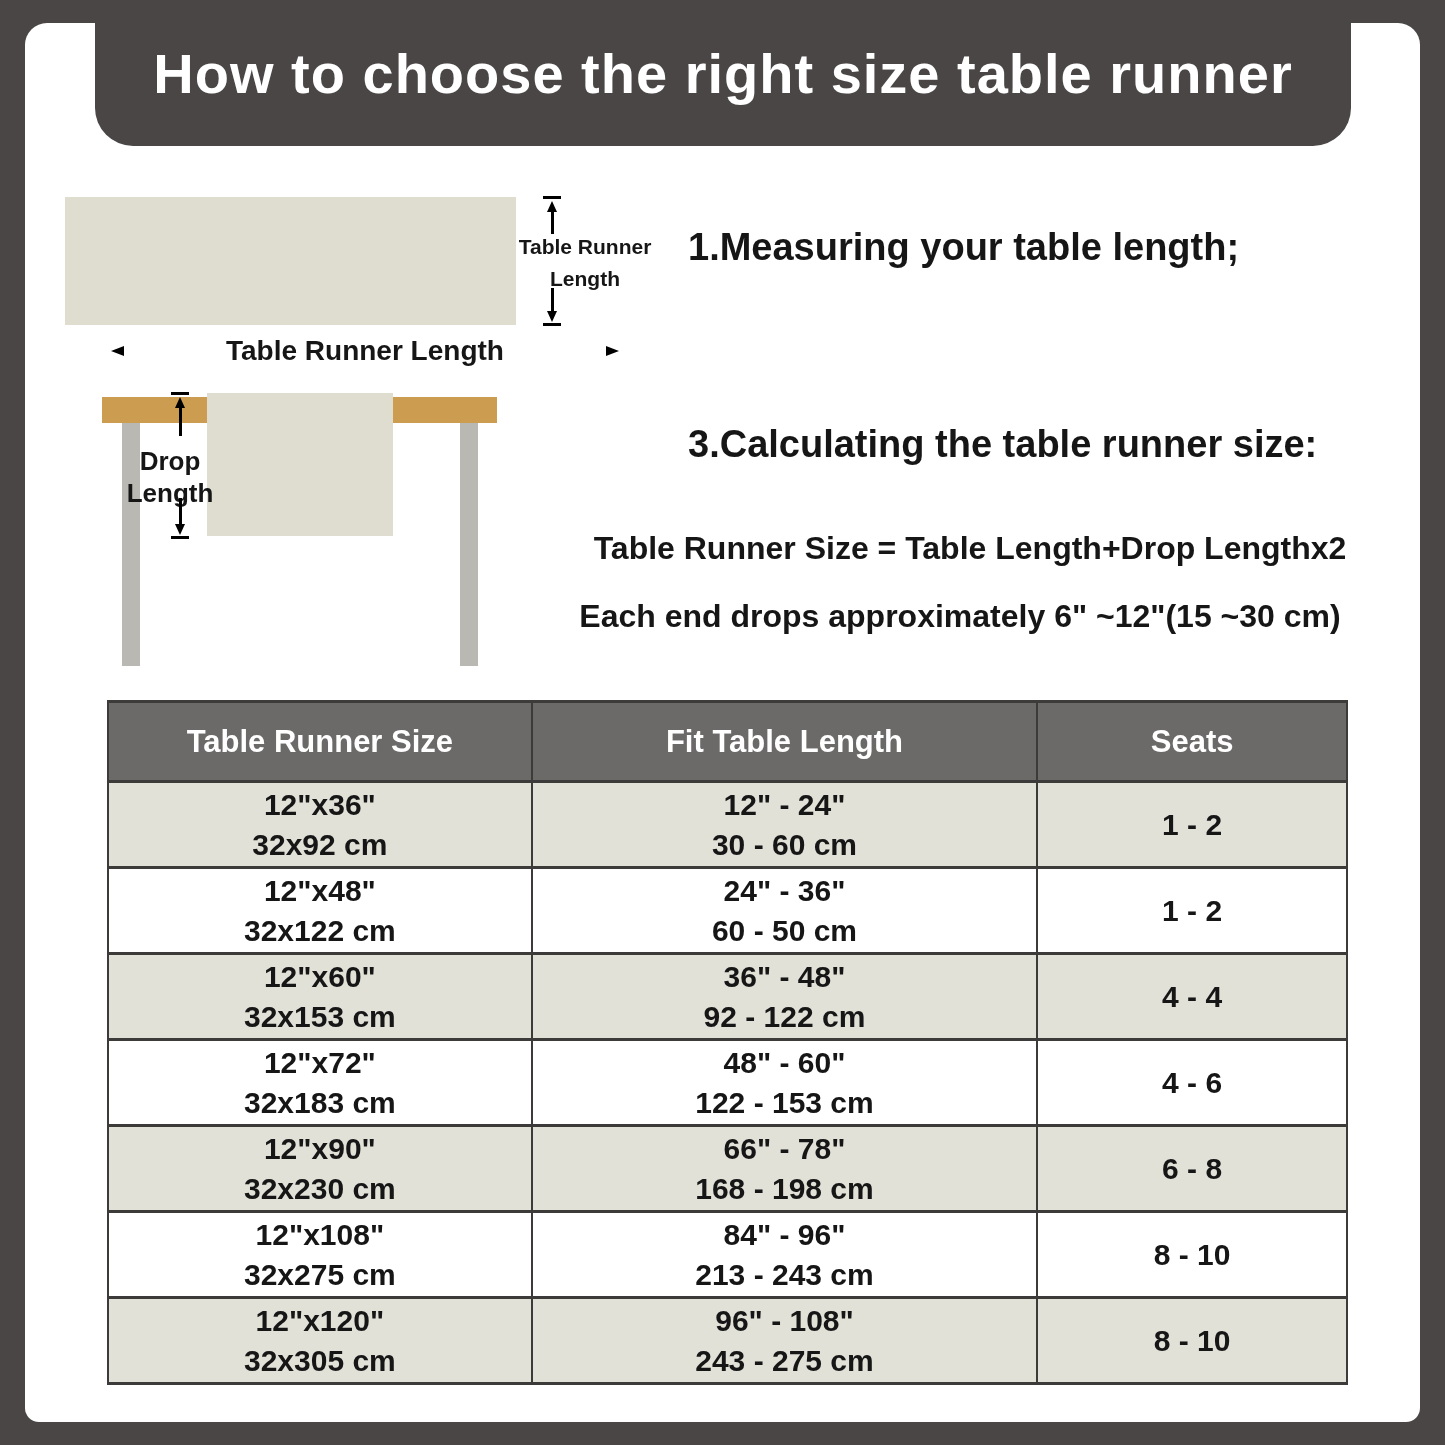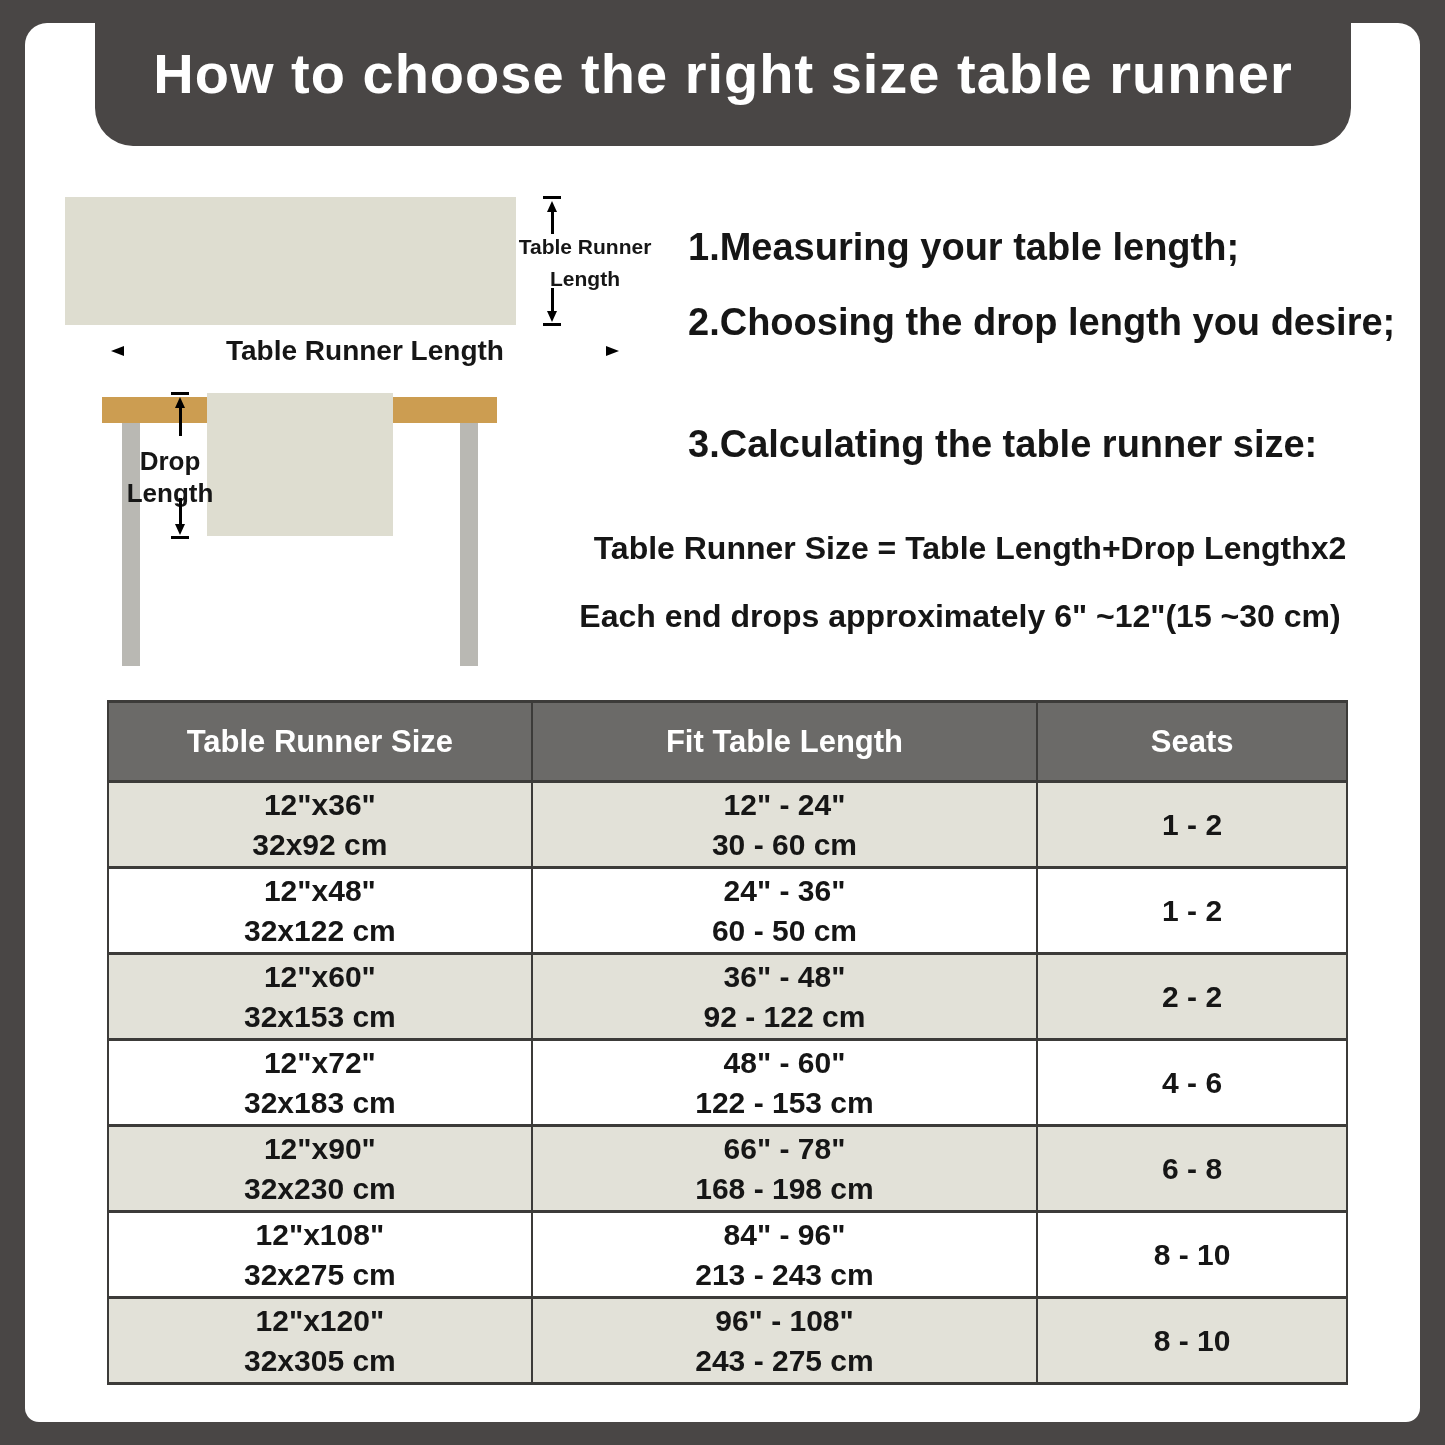--- a/index.html
+++ b/index.html
@@ -100,21 +100,20 @@
   <div class="abs z cap-h" style="left:171px;top:392px;z-index:3;"></div>
   <div class="abs z tri-up" style="left:175px;top:397px;"></div>
   <div class="abs z vline" style="left:179px;top:406px;height:30px;"></div>
   <div class="abs z dlab" style="top:434px;">Drop</div>
   <div class="abs z dlab" style="top:466px;">Length</div>
   <div class="abs z vline" style="left:179px;top:498px;height:28px;"></div>
   <div class="abs z tri-down" style="left:175px;top:524px;"></div>
   <div class="abs z cap-h" style="left:171px;top:536px;"></div>
 
   <div class="abs step step1">1.Measuring your table length;</div>
-  <div class="abs step step2">2.Choosing the drop length you desire;</div>
   <div class="abs step step3">3.Calculating the table runner size:</div>
 
   <div class="abs formula">Table Runner Size = Table Length+Drop Lengthx2</div>
   <div class="abs formula-note">Each end drops approximately 6" ~12"(15 ~30 cm)</div>
 
   <table class="size-chart">
     <colgroup>
       <col style="width:34.2%">
         <col style="width:40.8%">
         <col style="width:25%">
@@ -151,21 +150,21 @@
       </tr>
       <tr class="beige">
         <td>
             <span>12"x60"</span>
             <span>32x153 cm</span>
           </td>
         <td>
             <span>36" - 48"</span>
             <span>92 - 122 cm</span>
           </td>
-        <td>2 - 2</td>
+        <td>4 - 4</td>
       </tr>
       <tr class="plain">
         <td>
             <span>12"x72"</span>
             <span>32x183 cm</span>
           </td>
         <td>
             <span>48" - 60"</span>
             <span>122 - 153 cm</span>
           </td>

